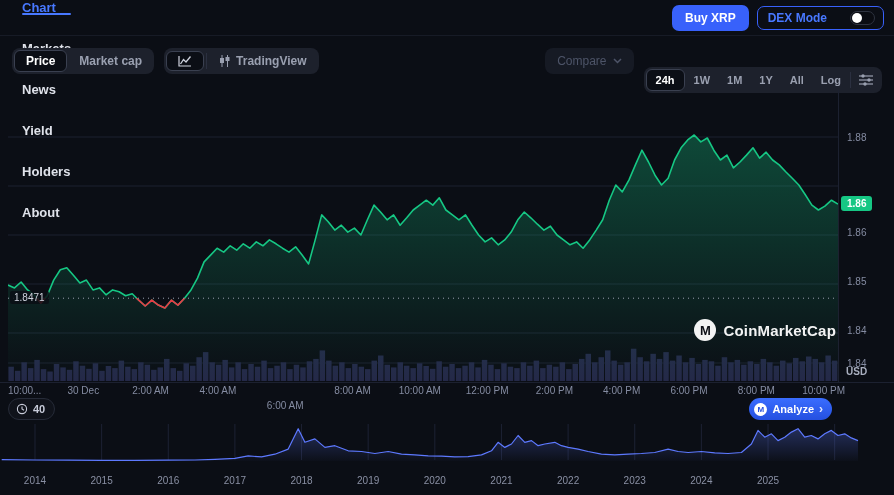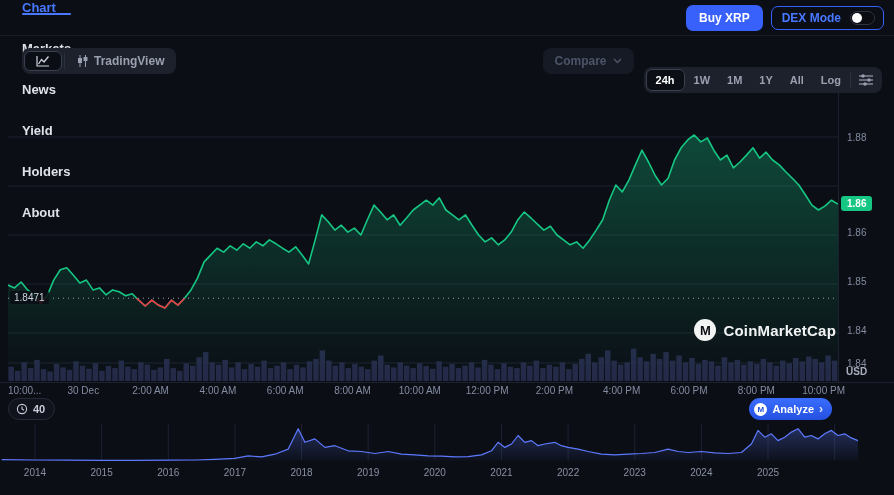--- a/index.html
+++ b/index.html
@@ -12,33 +12,33 @@
 
   
   .header { position:absolute; top:0; left:0; right:0; height:36px;
     border-bottom:1px solid #171b26; display:flex; align-items:center; padding:0 10px 0 22px; }
   .nav-tabs { display:flex; gap:26px; height:100%; align-items:stretch;flex-direction:column; }
   .tab { font-size:13px; font-weight:700; color:#dfe2ea; display:flex; align-items:center; position:relative; cursor:pointer; }
   .tab.active { color:#4878ff; }
   .tab.active::after { content:""; position:absolute; left:0; right:0; bottom:0; height:2px; background:#4878ff; border-radius:1px; }
   .header-right { margin-left:auto; display:flex; gap:8px; align-items:center; }
   .buy-btn { background:#3861fb; color:#fff; font-size:12px; font-weight:700; padding:6px 13px; border-radius:7px; }
-  .dex-btn { display:flex; align-items:center; gap:9px; border:1px solid #3861fb; border-radius:7px;
+  .dex-btn { display:flex; align-items:center; gap:23px; border:1px solid #3861fb; border-radius:7px;
     padding:4px 8px 4px 10px; color:#4878ff; font-size:12px; font-weight:700; background:#0b0e15; }
   .toggle-track { width:25px; height:14px; border-radius:8px; background:#0a0c12; border:1px solid #2e3340; position:relative; }
   .toggle-knob { position:absolute; left:1px; top:1px; width:10px; height:10px; border-radius:50%; background:#fff; }
 
   
   .toolbar { position:absolute; top:46px; left:0; right:0; height:30px; display:flex; align-items:center; padding:0 12px; }
   .seg-group { display:flex; align-items:center; background:#1d212c; border-radius:8px; padding:2px; gap:2px; }
   .seg-btn { font-size:12px; font-weight:700; color:#9aa0b0; padding:4px 10px; border-radius:6px; display:flex; align-items:center; gap:6px; }
   .seg-btn.active { background:#0b0e15; border:1px solid #3a4050; color:#fff; padding:3px 11px; }
   .v-divider { width:1px; height:16px; background:#2b3040; }
   .compare-btn { margin-left:auto; display:flex; align-items:center; gap:6px; background:#161a24;
-    border-radius:8px; padding:6px 12px; font-size:12px; font-weight:700; color:#4d5468; }
+    border-radius:8px; padding:6px 12px; font-size:12px; font-weight:400; color:#4d5468; }
   .range-group { display:flex; align-items:center; background:#1d212c; border-radius:8px; padding:2px; margin-left:10px; gap:1px;margin-top:38px; }
   .range-btn { font-size:11px; font-weight:700; color:#9aa0b0; padding:5px 8px; border-radius:6px; }
   .range-btn.active { background:#0b0e15; border:1px solid #3a4050; color:#fff; padding:4px 9px; }
   .icon-btn { padding:4px 7px; display:flex; align-items:center; }
 
   
   .chart-wrap { position:absolute; top:90px; left:0; width:894px; height:293px; border-bottom:1px solid #1c2130; }
   #main-svg { position:absolute; left:8px; top:0; }
   .y-axis { position:absolute; left:838px; top:0; bottom:-1px; width:56px; border-left:1px solid #1c2130; }
   .ylabel { position:absolute; left:8px; font-size:10px; color:#858ca2; transform:translateY(-50%); }
@@ -62,21 +62,21 @@
     border:1px solid #262b38; background:#10131b; border-radius:12px; padding:0 9px 0 7px;
     font-size:11px; font-weight:700; color:#c8ccda; }
   .analyze-btn { position:absolute; right:54px; top:0; height:22px; display:flex; align-items:center; gap:5px;
     background:linear-gradient(180deg,#3a6dff,#2450e0); border-radius:12px; padding:0 9px 0 5px;
     font-size:11px; font-weight:700; color:#fff; }
   .chev-right { font-size:12px; font-weight:700; color:#dfe6ff; }
 
   
   #brush-svg { position:absolute; top:424px; left:0; }
   .years { position:absolute; top:459px; left:0; width:894px; height:12px; }
-  .yearlabel { position:absolute; top:8px; font-size:10px; color:#8a90a4; transform:translateX(-50%); }
+  .yearlabel { position:absolute; top:16px; font-size:10px; color:#8a90a4; transform:translateX(-50%); }
 </style>
 </head>
 <body>
 
 <div id="app">
 
   <div class="header">
     <div class="nav-tabs" id="nav-tabs">
         <div class="tab active">Chart</div>
         <div class="tab">Markets</div>
@@ -90,20 +90,24 @@
       <button class="dex-btn">
         <span>DEX Mode</span>
         <span class="toggle-track">
           <span class="toggle-knob"></span>
         </span>
       </button>
     </div>
   </div>
 
   <div class="toolbar">
+    <div class="seg-group">
+      <button class="seg-btn active">Price</button>
+      <button class="seg-btn">Market cap</button>
+    </div>
     <div class="seg-group" style="margin-left:10px">
       <button class="seg-btn active icon-btn">
         <svg width="14" height="12" viewBox="0 0 14 12">
           <path d="M1 1 L1 11 L13 11" stroke="#cfd3de" stroke-width="1.2" fill="none"></path>
           <path d="M2.5 9 L5.5 4.5 L8 7 L12.5 1.5" stroke="#cfd3de" stroke-width="1.3" fill="none"></path>
         </svg>
       </button>
       <span class="v-divider"></span>
       <button class="seg-btn">
         <svg width="11" height="12" viewBox="0 0 11 12">
@@ -306,21 +310,21 @@
       <span class="cmc-circle">M</span>
       <span class="wm-text">CoinMarketCap</span>
     </div>
   </div>
 
   <div class="x-axis" id="x-axis">
       <span class="xlabel first" style="left: 0px;">10:00...</span>
       <span class="xlabel" style="left: 75.3px;">30 Dec</span>
       <span class="xlabel" style="left: 142.6px;">2:00 AM</span>
       <span class="xlabel" style="left: 209.9px;">4:00 AM</span>
-      <span class="xlabel" style="left: 277.2px;">6:00 AM</span>
+      <span class="xlabel" style="left: 277.2px; margin-top: 15px;">6:00 AM</span>
       <span class="xlabel" style="left: 344.5px;">8:00 AM</span>
       <span class="xlabel" style="left: 411.8px;">10:00 AM</span>
       <span class="xlabel" style="left: 479.1px;">12:00 PM</span>
       <span class="xlabel" style="left: 546.4px;">2:00 PM</span>
       <span class="xlabel" style="left: 613.7px;">4:00 PM</span>
       <span class="xlabel" style="left: 681px;">6:00 PM</span>
       <span class="xlabel" style="left: 748.3px;">8:00 PM</span>
       <span class="xlabel" style="left: 815.6px;">10:00 PM</span>
     </div>
 

